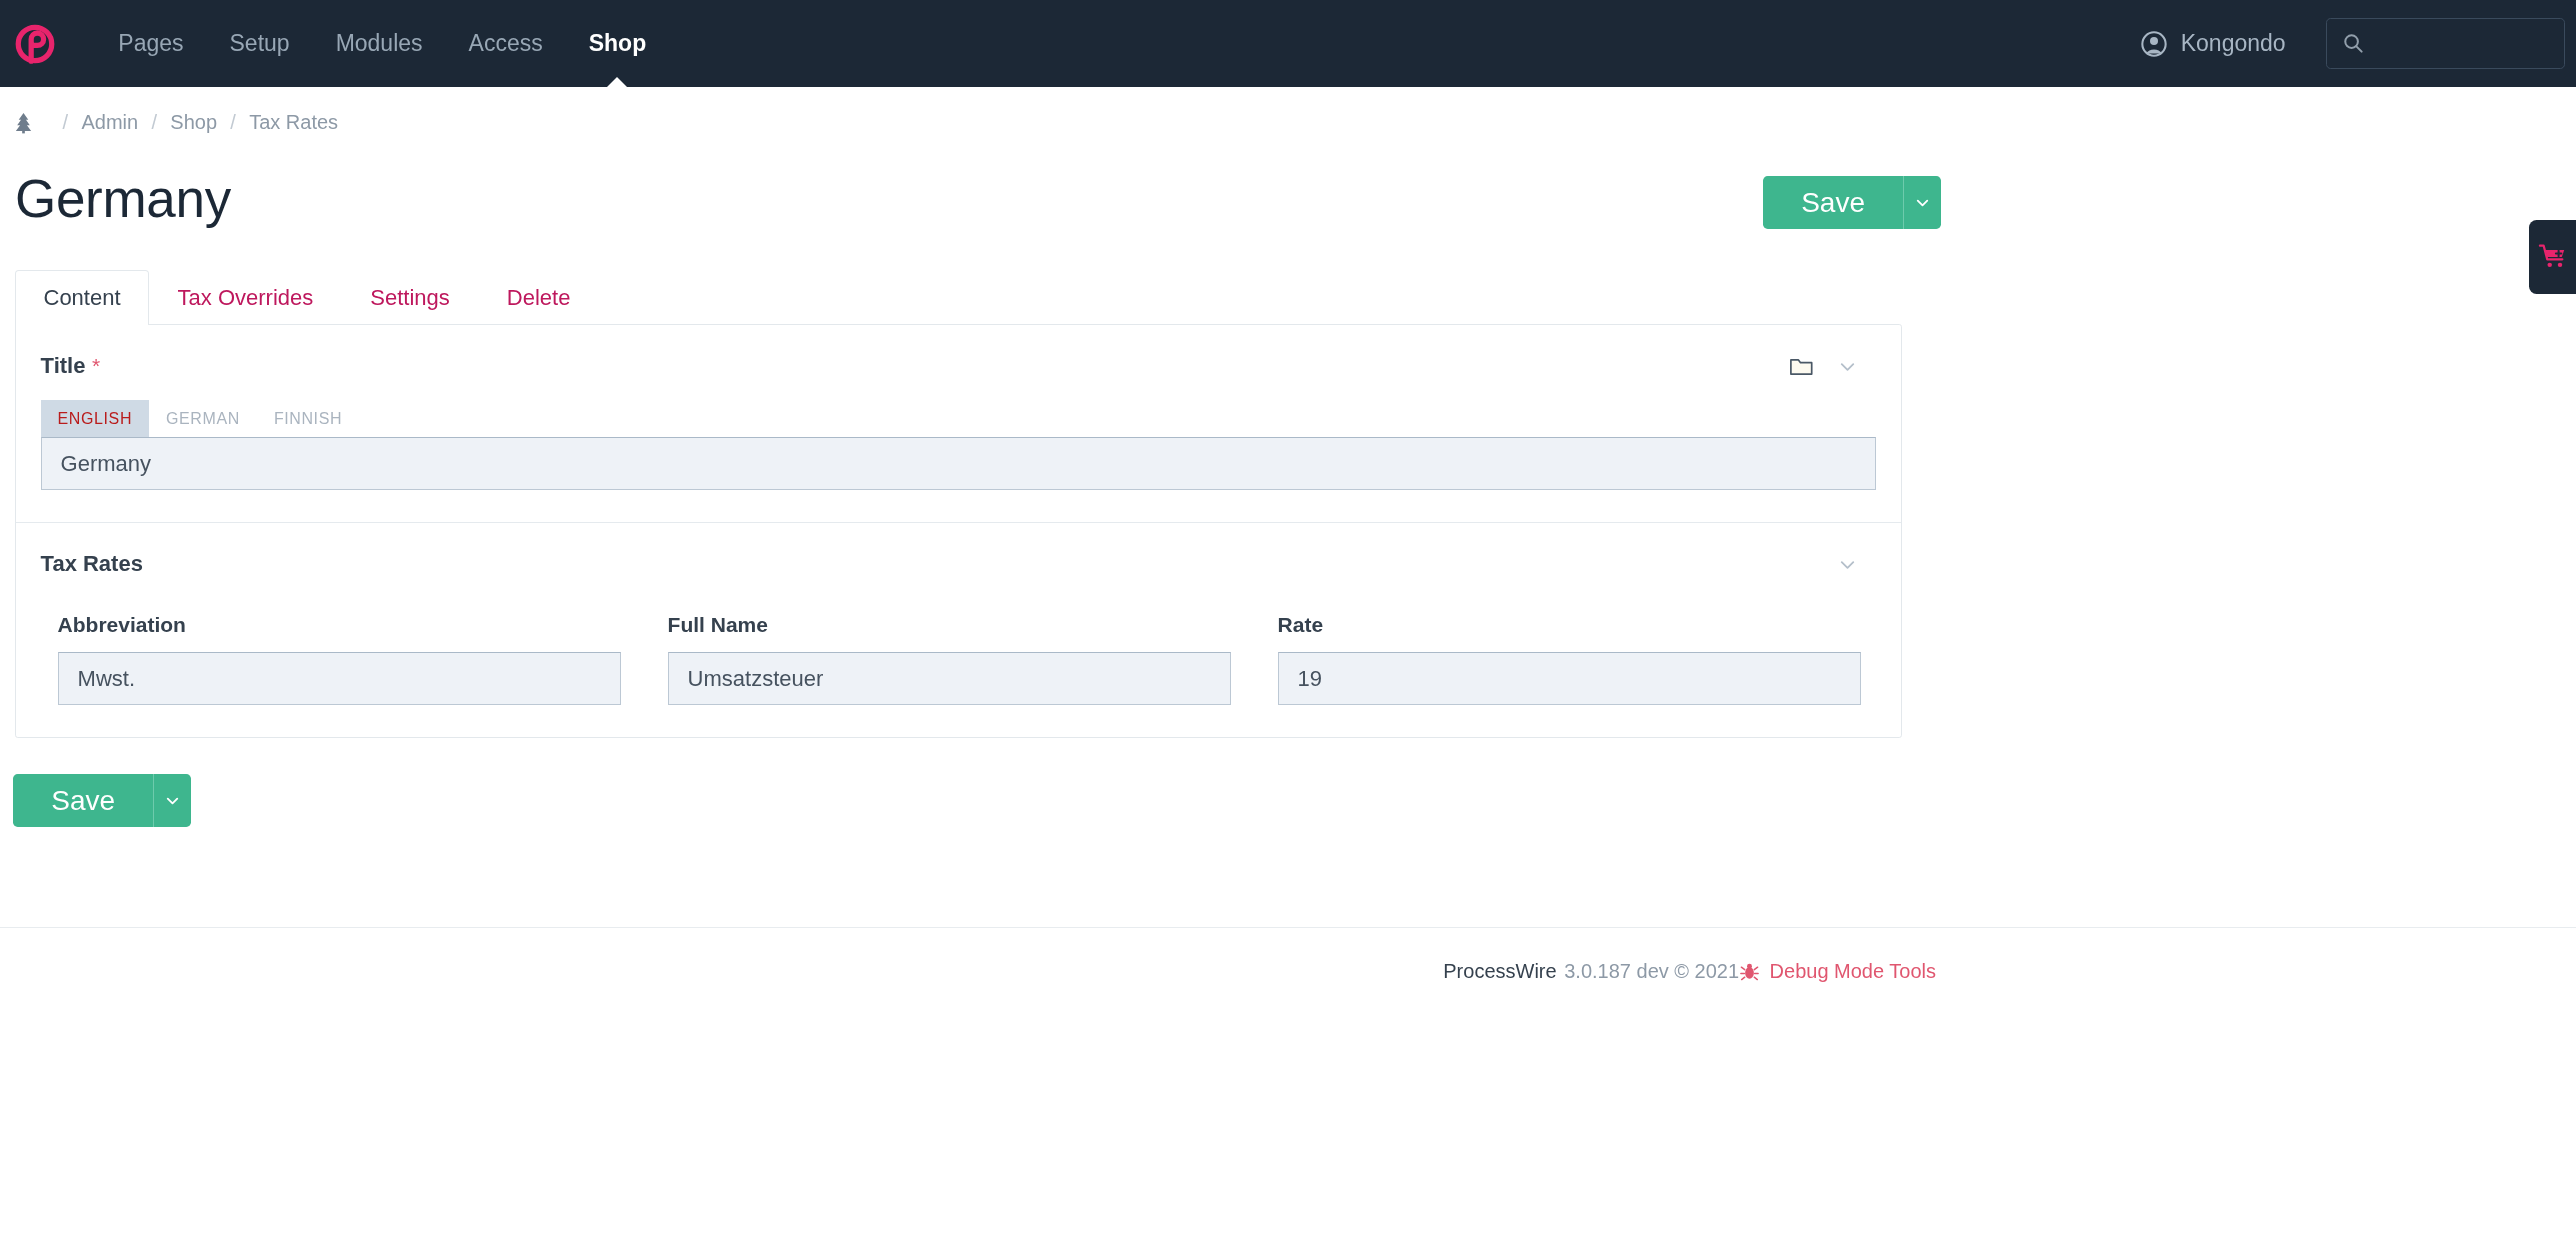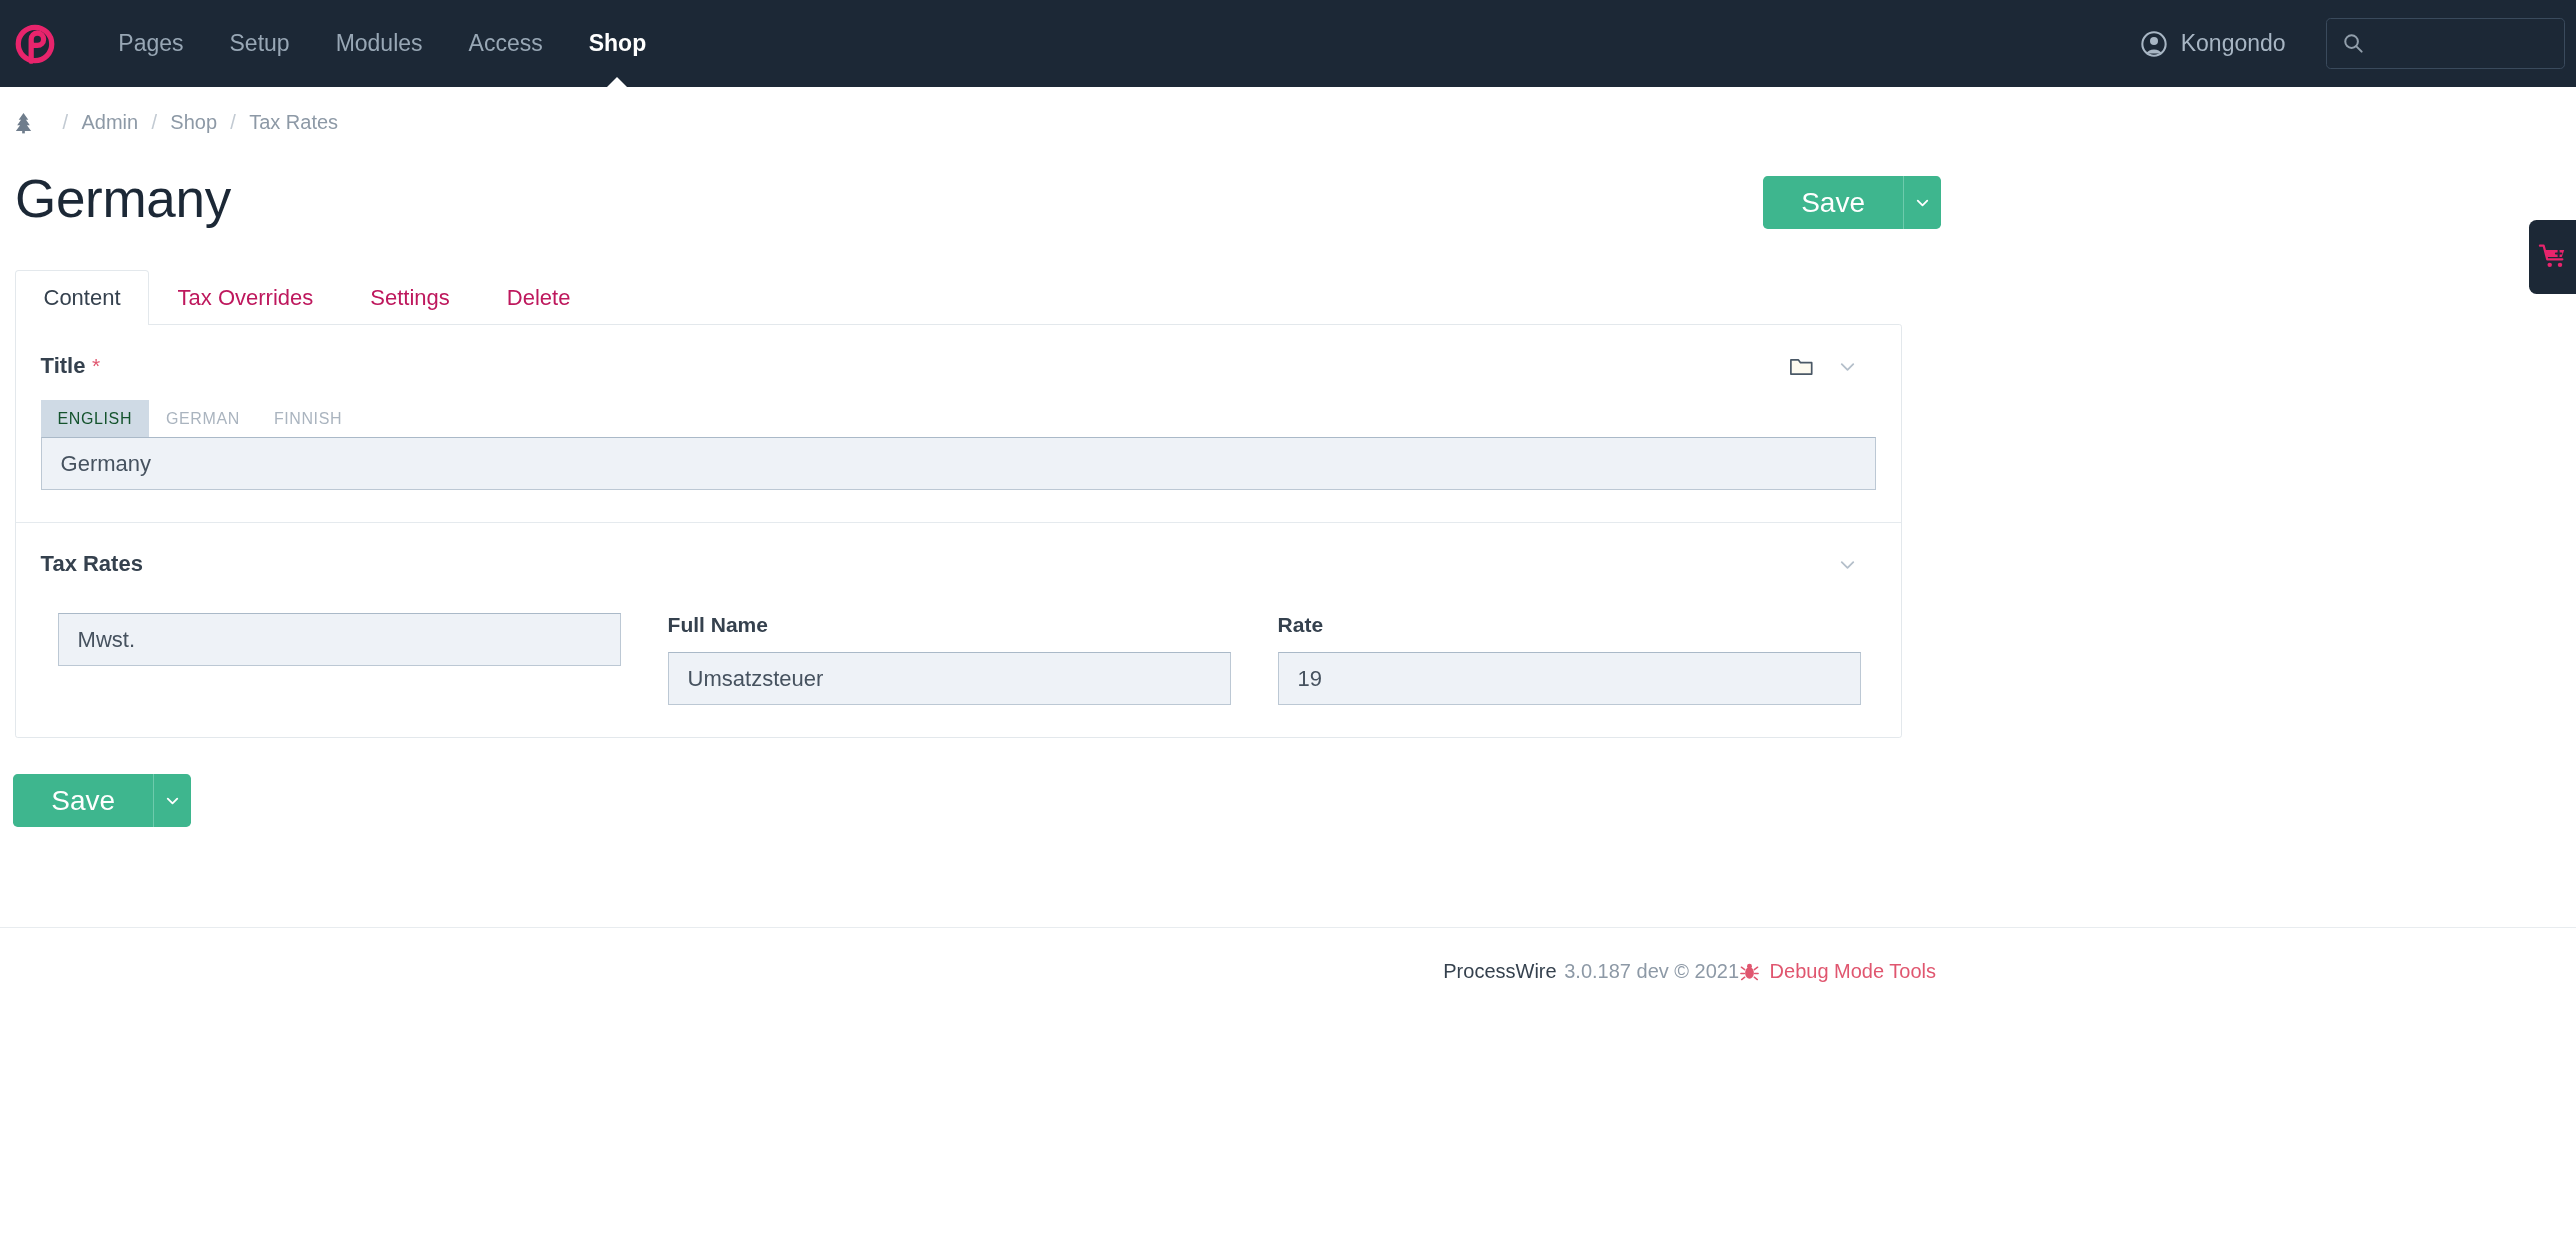--- a/index.html
+++ b/index.html
@@ -194,21 +194,21 @@
   .lang-tabs { display: flex; align-items: stretch; margin-top: 21px; }
   .lang-tab {
     font-size: 16px;
     letter-spacing: 0.6px;
     padding: 9.5px 17px;
     color: #aab4bf;
     cursor: pointer;
   }
   .lang-tab.active {
     background: #cfdae5;
-    color: #14532d;
+    color: #b91c1c;
   }
 
   .text-input {
     width: 100%;
     height: 53px;
     background: #eef2f7;
     border: 0.9px solid #bcc8d4;
     border-top-width: 1.9px;
     border-top-color: #aab9c8;
     font-size: 22px;
@@ -404,20 +404,21 @@
       <span class="section-title">Tax Rates</span>
       <span class="icon-btn">
         <svg width="23" height="23" viewBox="0 0 24 24">
           <path d="M6 9.5 L12 15.5 L18 9.5" fill="none" stroke="#b4bfca" stroke-width="1.9" stroke-linecap="round" stroke-linejoin="round"></path>
         </svg>
       </span>
     </div>
 
     <div class="fields-row">
       <div class="field-col col-abbr">
+        <span class="col-label">Abbreviation</span>
         <input class="text-input" type="text" value="Mwst." style="">
       </div>
       <div class="field-col col-full">
         <span class="col-label">Full Name</span>
         <input class="text-input" type="text" value="Umsatzsteuer" style="">
       </div>
       <div class="field-col col-rate">
         <span class="col-label">Rate</span>
         <input class="text-input" type="text" value="19" style="">
       </div>

